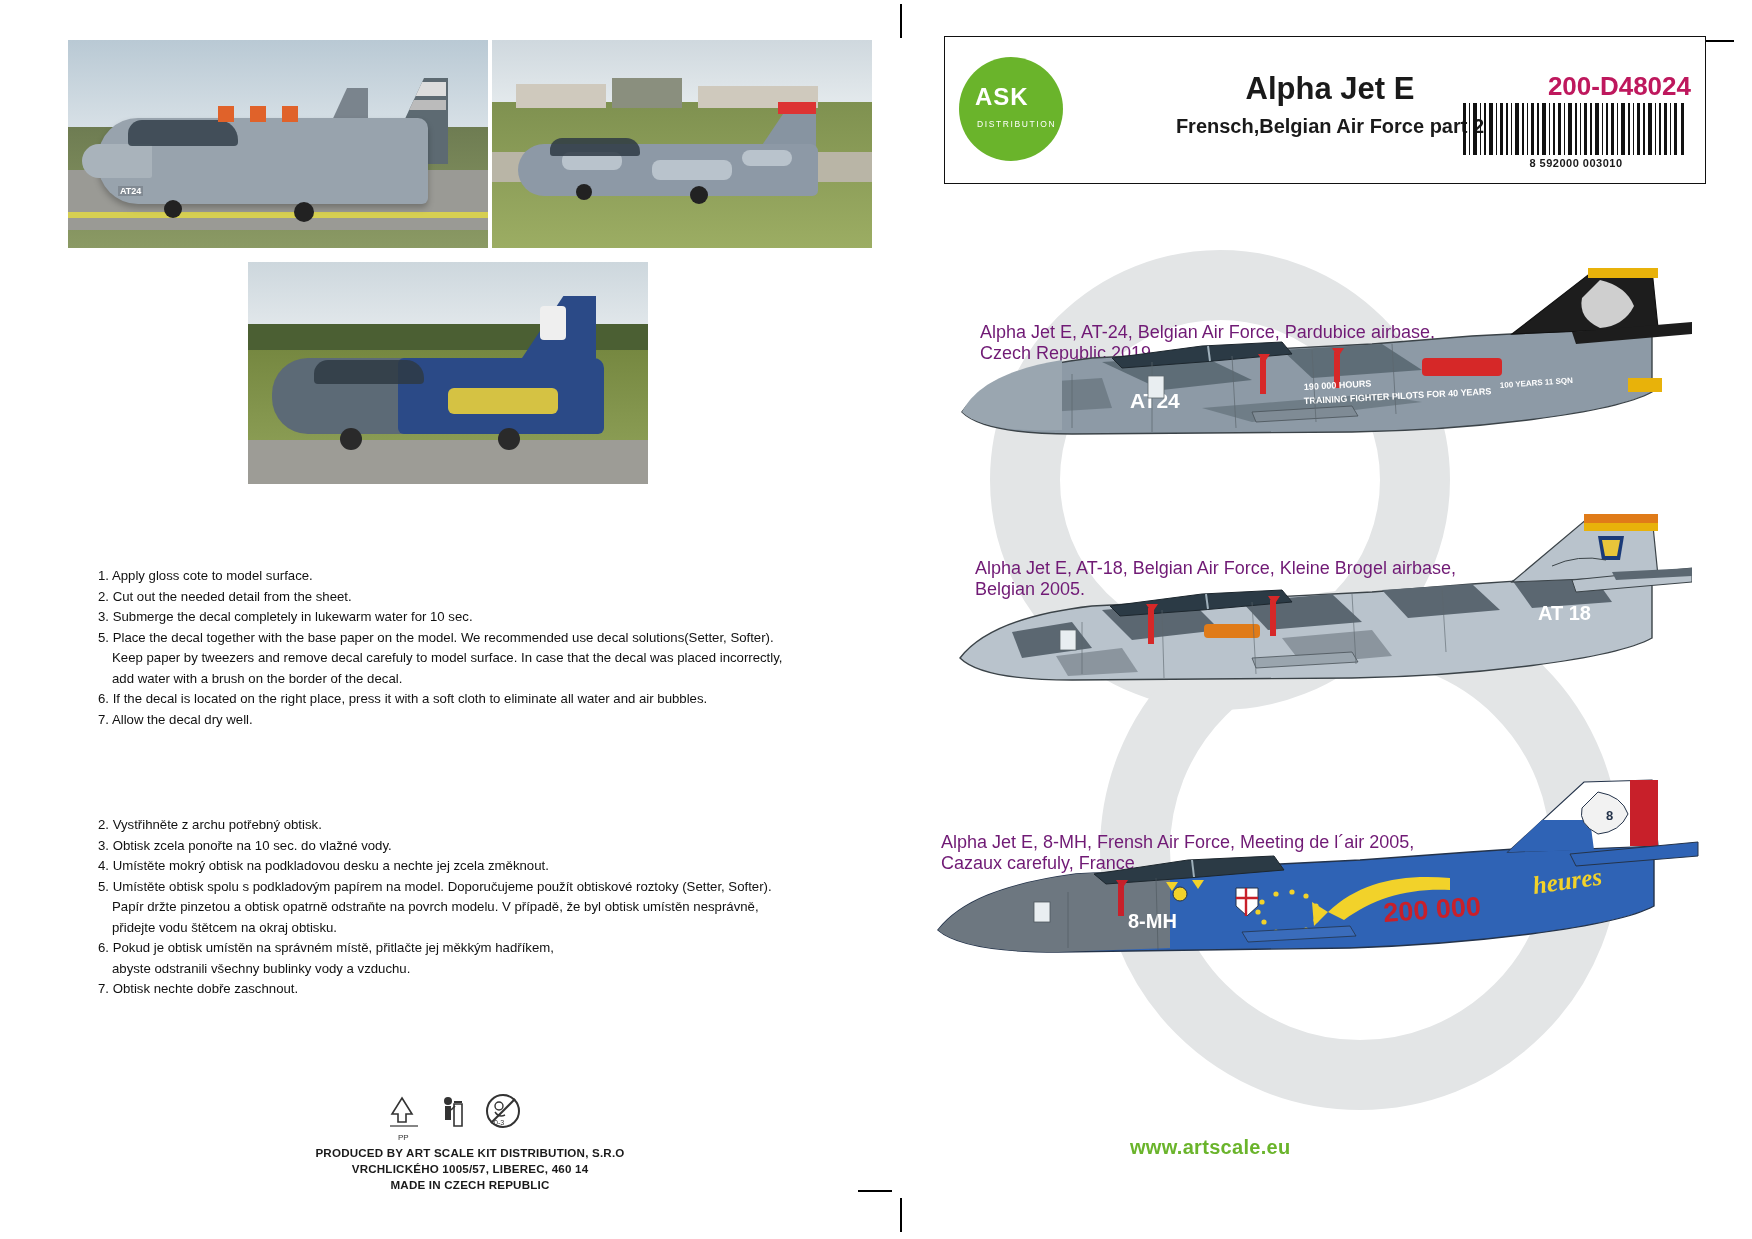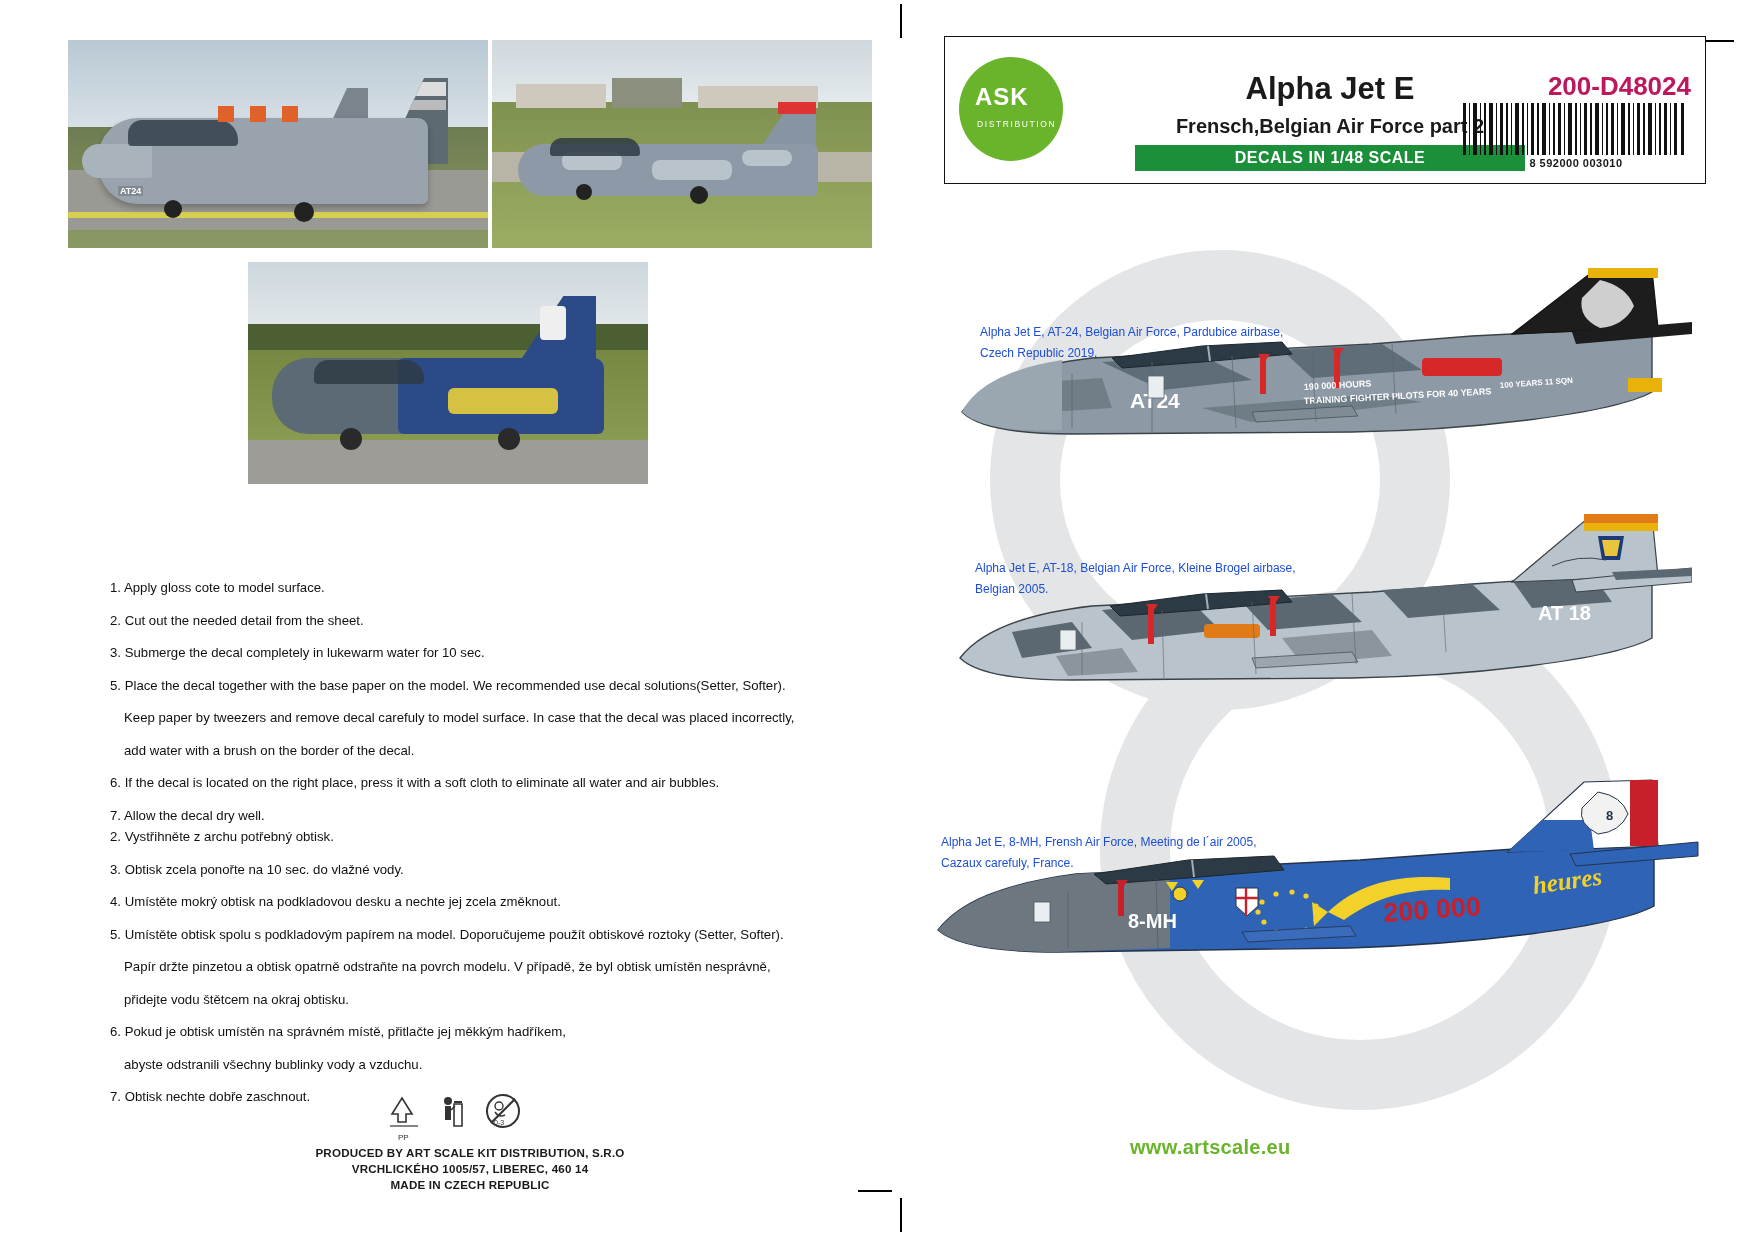--- a/index.html
+++ b/index.html
@@ -58,21 +58,21 @@
   #photo3 .blue{position:absolute;left:150px;top:96px;width:206px;height:76px;background:#2b4a87;border-radius:6px 10px 6px 6px;}
   #photo3 .tail{position:absolute;left:252px;top:34px;width:96px;height:72px;background:#2b4a87;clip-path:polygon(16% 100%,66% 0,100% 0,100% 100%);}
   #photo3 .tailw{position:absolute;left:292px;top:44px;width:26px;height:34px;background:#efefef;border-radius:4px;}
   #photo3 .canopy{position:absolute;left:66px;top:98px;width:110px;height:24px;background:#2e3a44;border-radius:14px 18px 4px 4px;opacity:.85;}
   #photo3 .wheel{position:absolute;bottom:34px;width:22px;height:22px;border-radius:50%;background:#2a2a2a;}
 
   
   .instructions{position:absolute;font-size:13.2px;line-height:20.5px;color:#111;}
   #instr-en{left:98px;top:566px;width:760px;}
   #instr-cz{left:98px;top:815px;width:760px;}
-  .instructions p{margin:12px;}
+  .instructions p{margin:0;}
   .instructions p.ind{padding-left:14px;}
 
   
   #icons{position:absolute;left:388px;top:1092px;width:146px;height:48px;}
   #producer{position:absolute;left:260px;top:1145px;width:420px;text-align:center;font-size:11.6px;font-weight:bold;line-height:16px;letter-spacing:.2px;}
 
   
   #header{position:absolute;left:944px;top:36px;width:760px;height:146px;border:1px solid #111;background:#fff;}
   #ask-logo{position:absolute;left:14px;top:20px;width:110px;height:110px;}
   #ask-logo .circle{position:absolute;left:0;top:0;width:104px;height:104px;border-radius:50%;background:#6ab42b;}
@@ -86,21 +86,21 @@
   #barcode .bar{position:absolute;top:0;bottom:0;background:#111;}
   #ean{position:absolute;right:14px;top:120px;width:230px;text-align:center;font-size:11px;font-weight:bold;letter-spacing:.5px;}
 
   
   #watermark{position:absolute;left:980px;top:240px;width:720px;height:760px;opacity:1;}
   #watermark .ring{position:absolute;border-radius:50%;border:70px solid #e3e5e6;}
   #watermark .r1{left:10px;top:10px;width:320px;height:320px;}
   #watermark .r2{left:120px;top:350px;width:380px;height:380px;}
 
   
-  .caption{position:absolute;font-size:12px;line-height:21px;color:#1d4ed8;}
+  .caption{position:absolute;font-size:18px;line-height:21px;color:#701a75;}
   #cap1{left:980px;top:322px;}
   #cap2{left:975px;top:558px;}
   #cap3{left:941px;top:832px;}
 
   
   .profile{position:absolute;}
   .canopy{position:absolute;background:#2b3a45;}
 
   #p1{left:952px;top:262px;width:740px;height:226px;}
   #p2{left:952px;top:506px;width:740px;height:212px;}
@@ -227,21 +227,20 @@
   </div>
 
   <div id="header">
     <div id="ask-logo">
       <div class="circle"></div>
       <div class="ask">ASK</div>
       <div class="dist">DISTRIBUTION</div>
     </div>
     <div id="title-main">Alpha Jet E</div>
     <div id="title-sub">Frensch,Belgian Air Force part 2</div>
-    <div class="scalebox">DECALS IN 1/48 SCALE</div>
     <div id="code">200-D48024</div>
     <div id="barcode">
       <div class="bar" style="left:2px;width:3px;"></div>
       <div class="bar" style="left:8px;width:1px;"></div>
       <div class="bar" style="left:12px;width:4px;"></div>
       <div class="bar" style="left:19px;width:1px;"></div>
       <div class="bar" style="left:23px;width:2px;"></div>
       <div class="bar" style="left:28px;width:4px;"></div>
       <div class="bar" style="left:35px;width:1px;"></div>
       <div class="bar" style="left:39px;width:3px;"></div>

